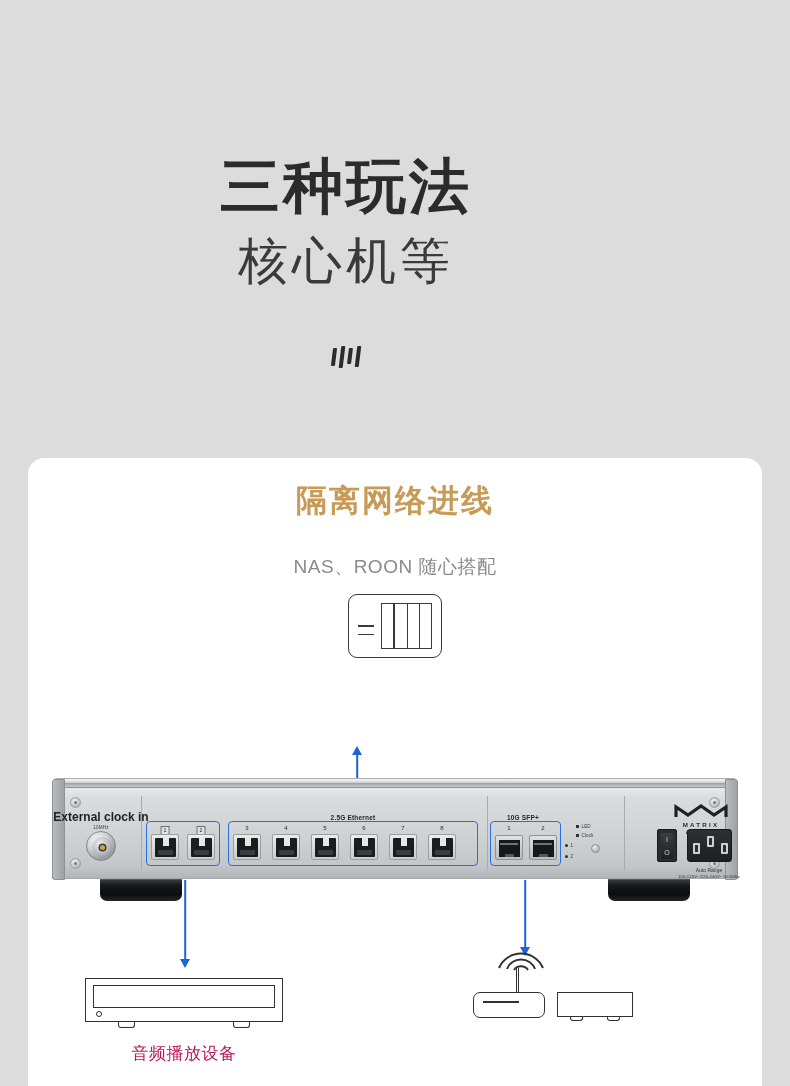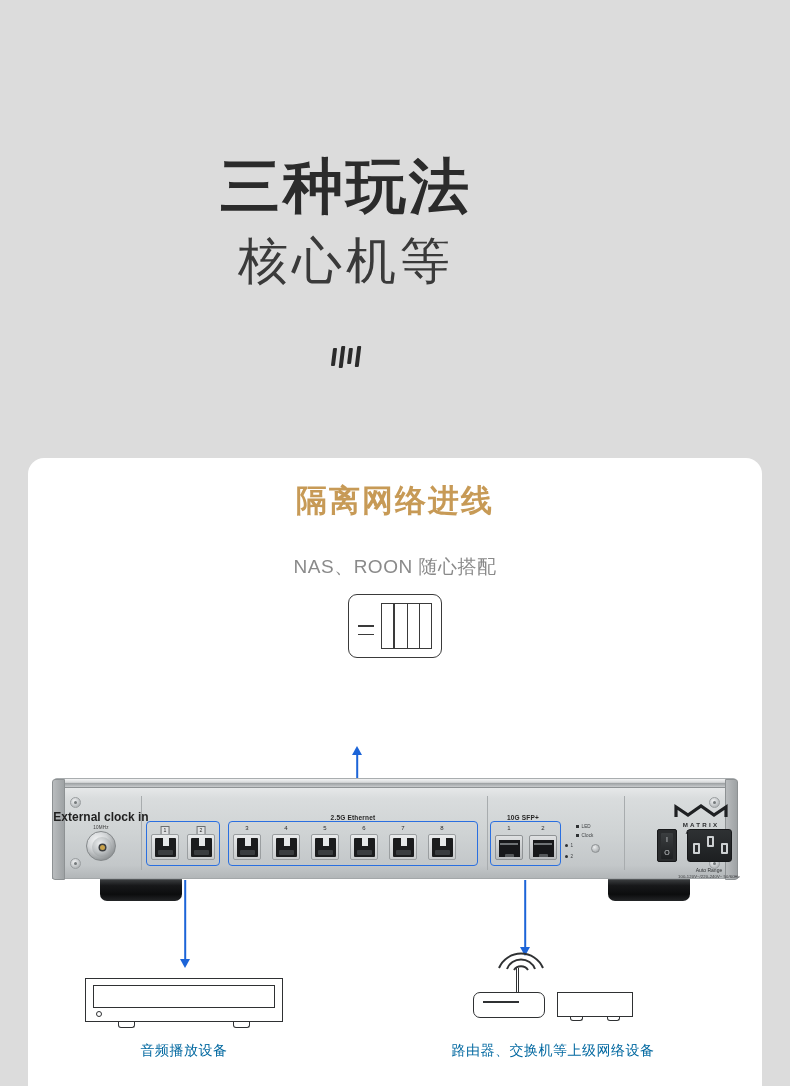--- a/index.html
+++ b/index.html
@@ -290,21 +290,21 @@
   .switchbox { position: absolute; }
   .switchbox .shell {
     width: 76px; height: 25px; border: 1.6px solid #2f3133; background: #fff; position: relative;
   }
   .switchbox .leg {
     position: absolute; top: 100%; width: 13px; height: 5px;
     border: 1.6px solid #2f3133; border-top: none; border-radius: 0 0 3px 3px;
   }
 
   .bottom-label {
-    position: absolute; font-size: 14px; color: #0369a1;
+    position: absolute; font-size: 17px; color: #be185d;
     transform: translateX(-50%); white-space: nowrap; letter-spacing: .5px;
   }
 </style>
 </head>
 <body>
 
 <div class="page">
 
   <div class="header">
     <div class="headline-main">三种玩法</div>
@@ -495,15 +495,14 @@
       <div class="slot"></div>
     </div>
   </div>
 
   <div class="switchbox" style="left:557px; top:952px;">
     <div class="shell">
       <div class="leg" style="left:12px;"></div>
       <div class="leg" style="right:12px;"></div>
     </div>
   </div>
-  <div class="bottom-label" style="left:553px; top:1002px;">路由器、交换机等上级网络设备</div>
 
 </div>
 
 </body></html>

